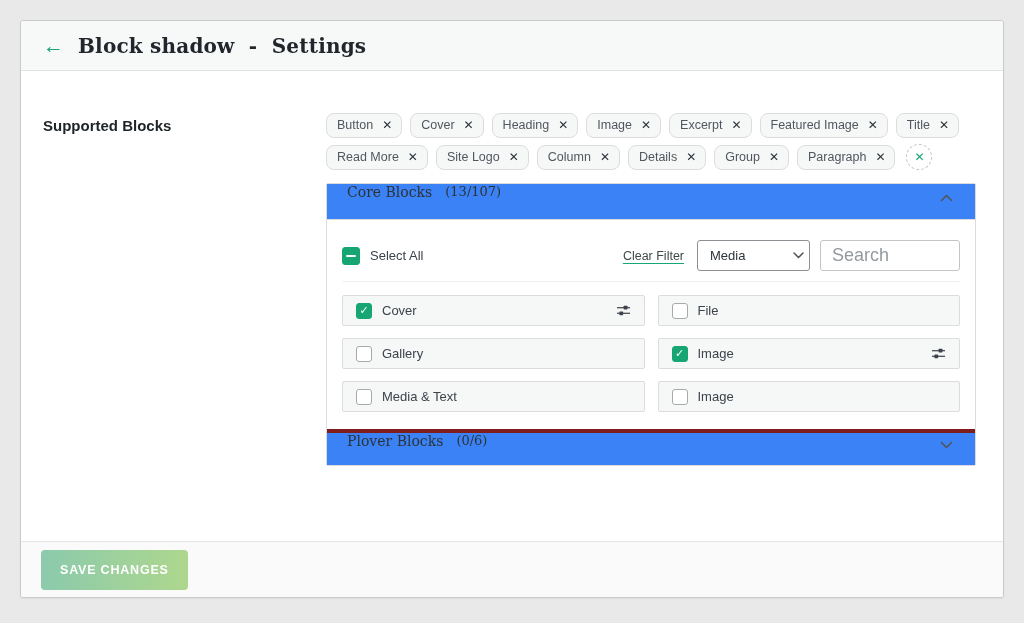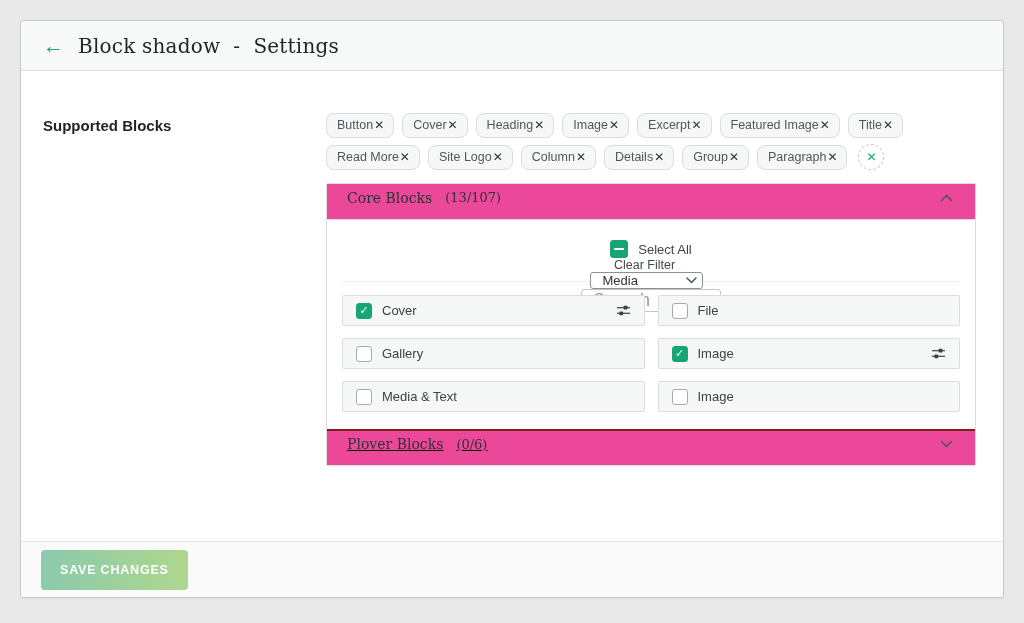--- a/index.html
+++ b/index.html
@@ -32,21 +32,21 @@
   }
   .back-arrow {
     color: #17a673;
     font-size: 21px;
     font-weight: bold;
     line-height: 1;
     cursor: pointer;
   }
   .page-title {
     font-family: "DejaVu Serif", "Liberation Serif", serif;
-    font-weight: normal;
+    font-weight: bold;
     font-size: 20px;
     color: #20262b;
     white-space: pre;
     letter-spacing: .2px;
   }
   
   .main-row {
     display: flex;
     padding: 42px 0 0 22px;
   }
@@ -61,21 +61,21 @@
   
   .tags-wrap {
     display: flex;
     flex-wrap: wrap;
     gap: 6px 8px;
     align-items: center;
   }
   .chip {
     display: inline-flex;
     align-items: center;
-    gap: 1px;
+    gap: 9px;
     background: #f6f7f7;
     border: 1px solid #dcdcde;
     border-radius: 8px;
     padding: 3px 9px 4px 10px;
     font-size: 12.5px;
     color: #50575e;
     cursor: default;
     line-height: 16px;
   }
   .chip .chip-x {
@@ -100,48 +100,46 @@
   }
   
   .accordion {
     margin-top: 13px;
     border: 1px solid #dcdcde;
     border-radius: 2px;
     background: #fff;
   }
   .acc-header {
     height: 36px;
-    background: #ec4899;
-    display: flex;
-    align-items: center;
+    background: #3b82f6;
+    display: flex;
     padding: 0 22px 8px 20px;
     cursor: pointer;
   }
-  .acc-header.bottom { border-top: 2px solid #7f1d1d; text-decoration: underline; }
+  .acc-header.bottom { border-top: 4px solid #7f1d1d; }
   .acc-header.top { border-bottom: 1px solid #dcdcde; }
   .acc-title {
     font-family: "DejaVu Serif", "Liberation Serif", serif;
     font-size: 14px;
     color: #2c3338;
   }
   .acc-count {
     font-family: "DejaVu Serif", "Liberation Serif", serif;
     font-size: 13px;
     color: #2c3338;
     margin-left: 13px;
   }
   .acc-chevron { margin-left: auto; display: flex; align-items: center; }
   
   .panel-body { padding: 20px 15px 17px 15px; background: #fff; }
   .toolbar {
     display: flex;
     align-items: center;
     height: 31px;
     margin-bottom: 10px;
-    flex-direction: column;
   }
   .select-all {
     display: flex;
     align-items: center;
     gap: 10px;
     cursor: pointer;
   }
   .cb {
     border-radius: 3px;
     display: inline-flex;

